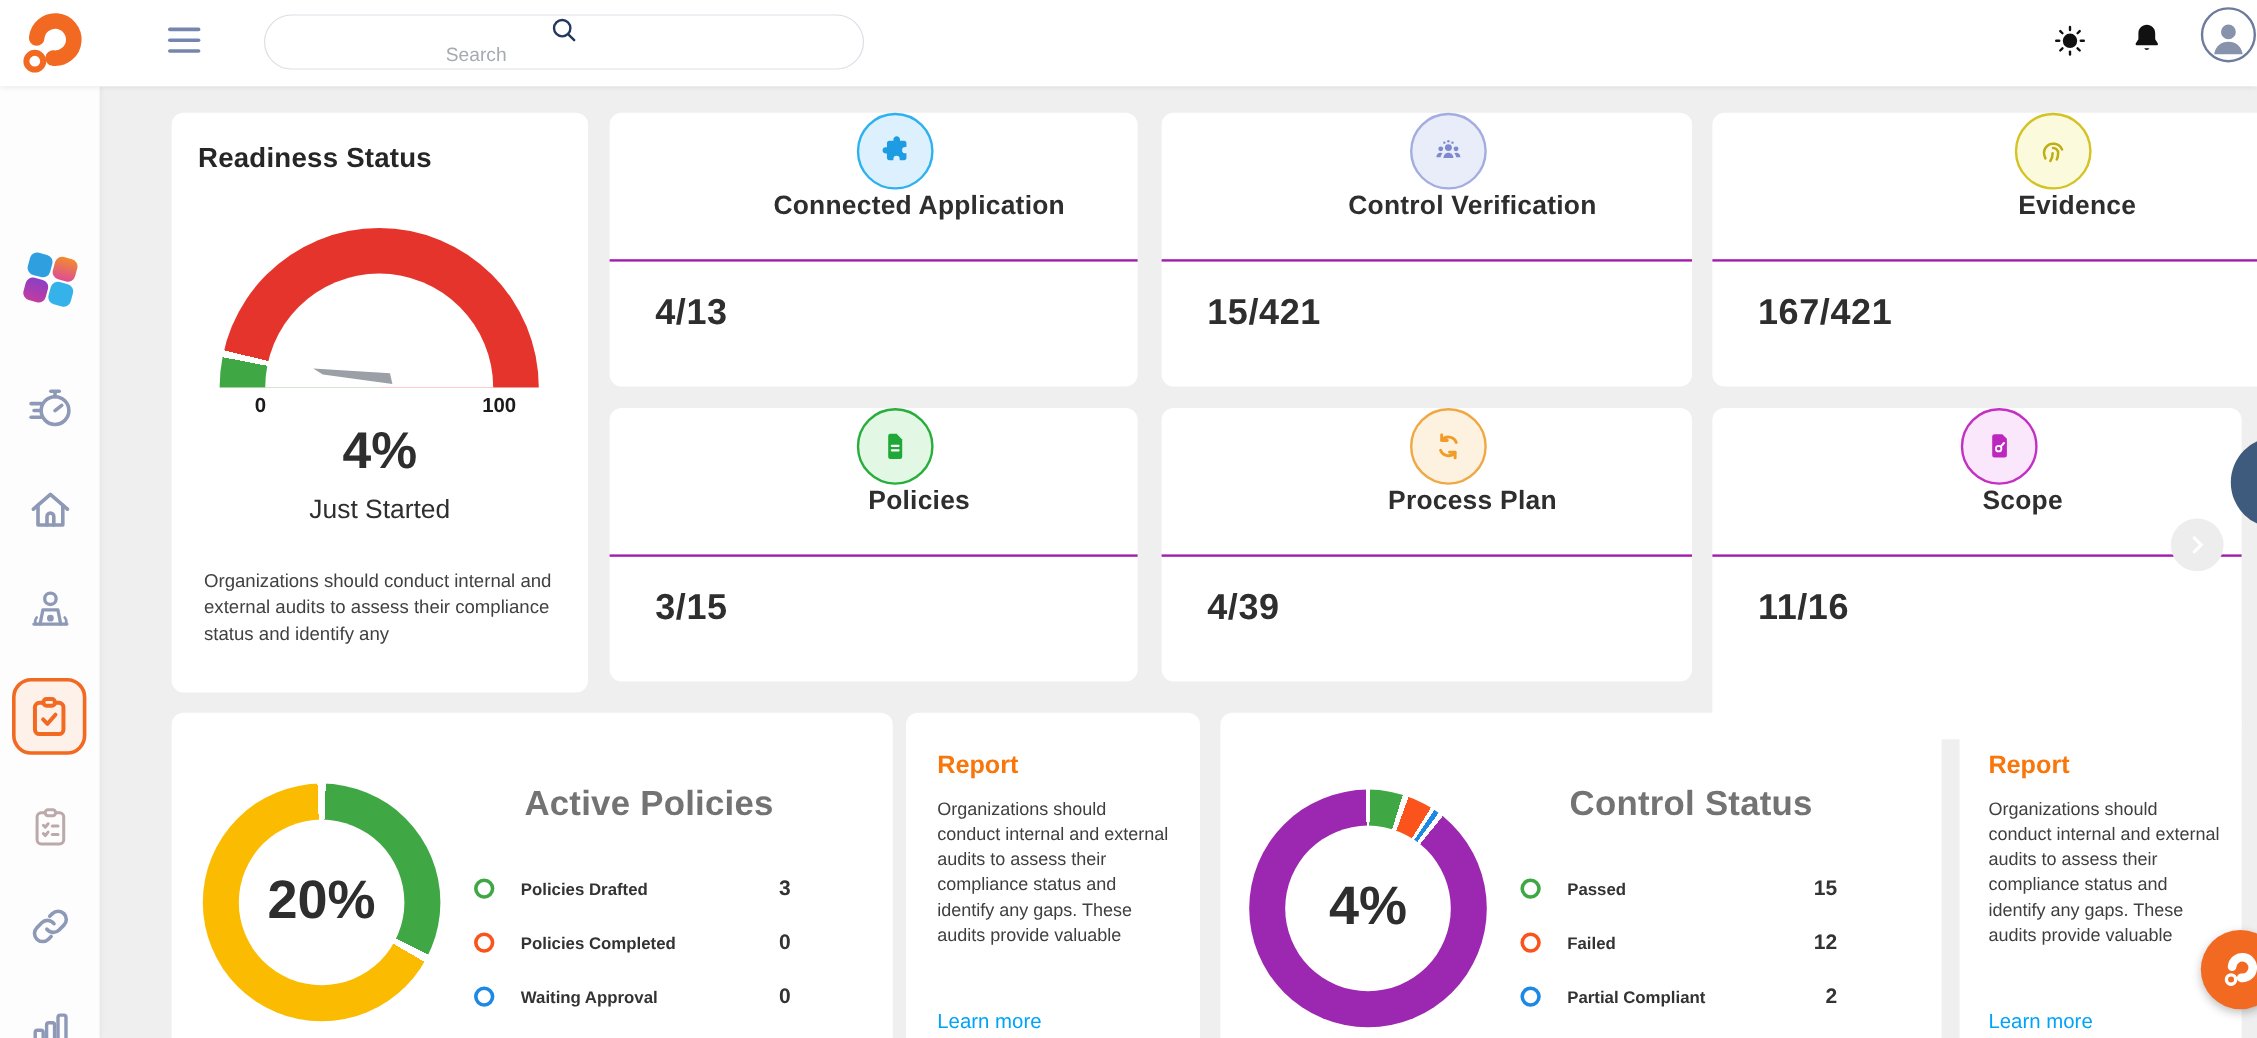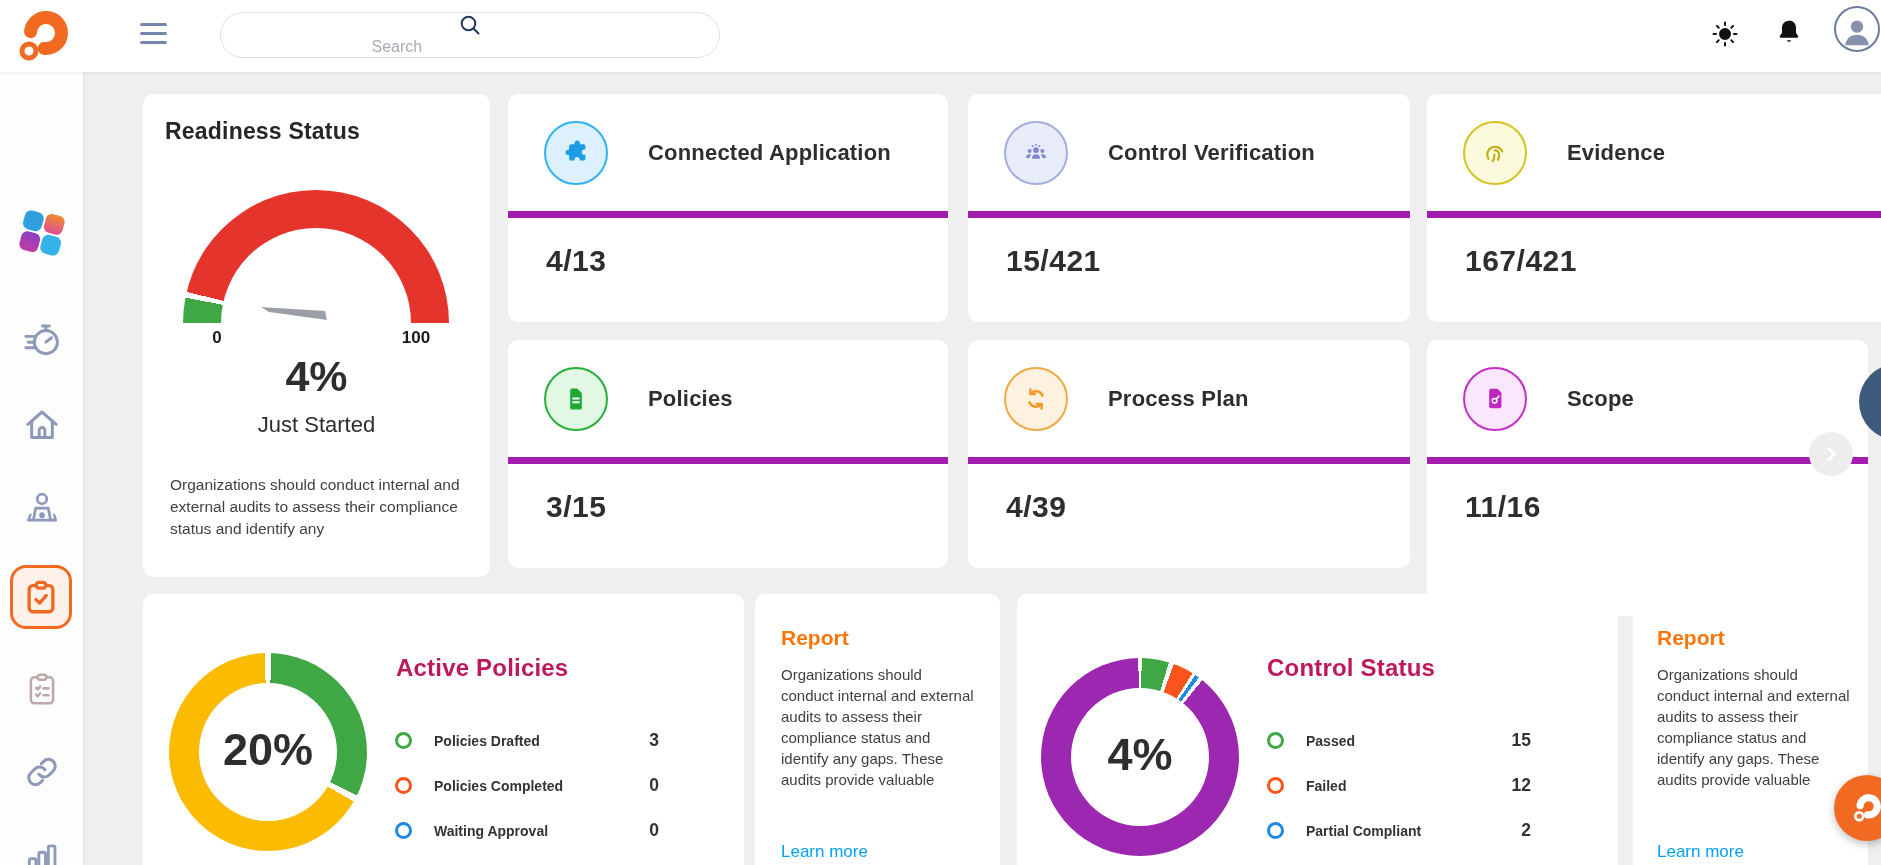--- a/index.html
+++ b/index.html
@@ -20,38 +20,38 @@
   #search input::placeholder{color:#a6aab2;}
   #sun-btn{left:1710px;top:19px;width:30px;height:30px;cursor:pointer;}
   #bell-btn{left:1774px;top:16px;width:30px;height:33px;cursor:pointer;}
   #avatar{left:1834px;top:6px;width:46px;height:46px;border:2px solid #6d7b9c;border-radius:50%;box-sizing:border-box;background:#fff;display:flex;align-items:flex-end;justify-content:center;overflow:hidden;cursor:pointer;}
   
   #sidebar{left:0;top:72px;width:83px;height:793px;background:#fdfdfe;box-shadow:1px 0 4px rgba(0,0,0,.05);z-index:20;}
   .side-item{position:absolute;left:0;width:83px;display:flex;justify-content:center;cursor:pointer;}
   .active-box{position:absolute;left:10px;top:493px;width:62px;height:64px;border:3px solid #F26A21;background:#fdf1e9;border-radius:16px;box-sizing:border-box;display:flex;align-items:center;justify-content:center;cursor:pointer;}
   
   .card{position:absolute;background:#fff;border-radius:10px;}
-  .stat-card .head{height:124px;border-bottom:7px solid #a21caf;display:flex;align-items:center;box-sizing:border-box;padding-left:36px;}
+  .stat-card .head{height:124px;border-bottom:2px solid #a21caf;display:flex;align-items:center;box-sizing:border-box;padding-left:36px;flex-direction:column;}
   .icon-circle{width:64px;height:64px;border-radius:50%;display:flex;align-items:center;justify-content:center;box-sizing:border-box;border:2.5px solid;}
   .stat-title{margin-left:40px;font-size:22px;font-weight:700;color:#2e2e2e;letter-spacing:.2px;}
   .stat-value{position:absolute;left:38px;top:150px;font-size:30px;font-weight:700;color:#2e2e2e;letter-spacing:.5px;}
   
   #readiness-title{left:22px;top:24px;position:absolute;font-size:23px;font-weight:700;color:#262626;letter-spacing:.2px;}
   #gauge{position:absolute;left:40px;top:96px;width:266px;height:133px;border-radius:133px 133px 0 0;
     background:conic-gradient(from 270deg at 50% 100%, #3FA845 0deg 11deg, #fff 11deg 13.5deg, #E5342B 13.5deg 180deg, transparent 180deg 360deg);}
   #gauge::after{content:"";position:absolute;left:38px;bottom:0;width:190px;height:95px;background:#fff;border-radius:95px 95px 0 0;}
   .gauge-label{position:absolute;top:234px;width:36px;text-align:center;font-size:17px;font-weight:700;color:#1b1b1b;}
   #gauge-pct{position:absolute;left:0;top:258px;width:100%;text-align:center;font-size:43px;font-weight:800;color:#2e2e2e;}
   #gauge-status{position:absolute;left:0;top:318px;width:100%;text-align:center;font-size:22px;font-weight:500;color:#2e2e2e;}
   #gauge-desc{position:absolute;left:27px;top:380px;width:296px;font-size:15.5px;line-height:1.42;color:#414141;}
   
   .donut{position:absolute;width:198px;height:198px;border-radius:50%;}
   .donut::after{content:"";position:absolute;inset:30px;background:#fff;border-radius:50%;}
   .donut-pct{position:absolute;width:198px;text-align:center;font-size:45px;font-weight:800;color:#2e2e2e;z-index:2;}
-  .section-title{position:absolute;font-size:24px;font-weight:700;color:#be185d;letter-spacing:.2px;}
+  .section-title{position:absolute;font-size:29px;font-weight:700;color:#737373;letter-spacing:.2px;margin-left:41px;}
   .legend-row{position:absolute;display:flex;align-items:center;width:264px;}
   .legend-dot{width:11px;height:11px;border-radius:50%;border:3.5px solid;box-sizing:content-box;flex:none;}
   .legend-label{margin-left:22px;font-size:14px;font-weight:700;color:#333;}
   .legend-value{margin-left:auto;font-size:17.5px;font-weight:700;color:#333;}
   .b-green{border-color:#3FA845;} .b-red{border-color:#FA541C;} .b-blue{border-color:#1E88E5;}
   .report-head{position:absolute;left:26px;top:32px;font-size:21px;font-weight:700;color:#F9760B;}
   .report-body{position:absolute;left:26px;top:70px;width:194px;font-size:15px;line-height:1.4;color:#3f3f3f;}
   .report-link{position:absolute;left:26px;top:248px;font-size:17px;color:#00A3F9;cursor:pointer;}
   
   #edge-blue{left:1859px;top:364px;width:76px;height:76px;border-radius:50%;background:#3E5A7C;cursor:pointer;}

